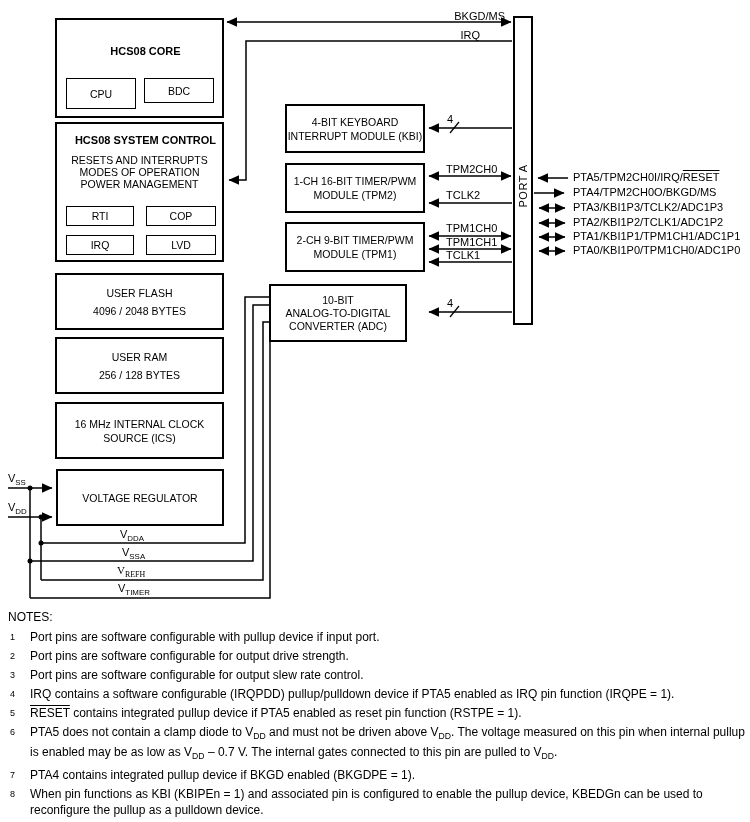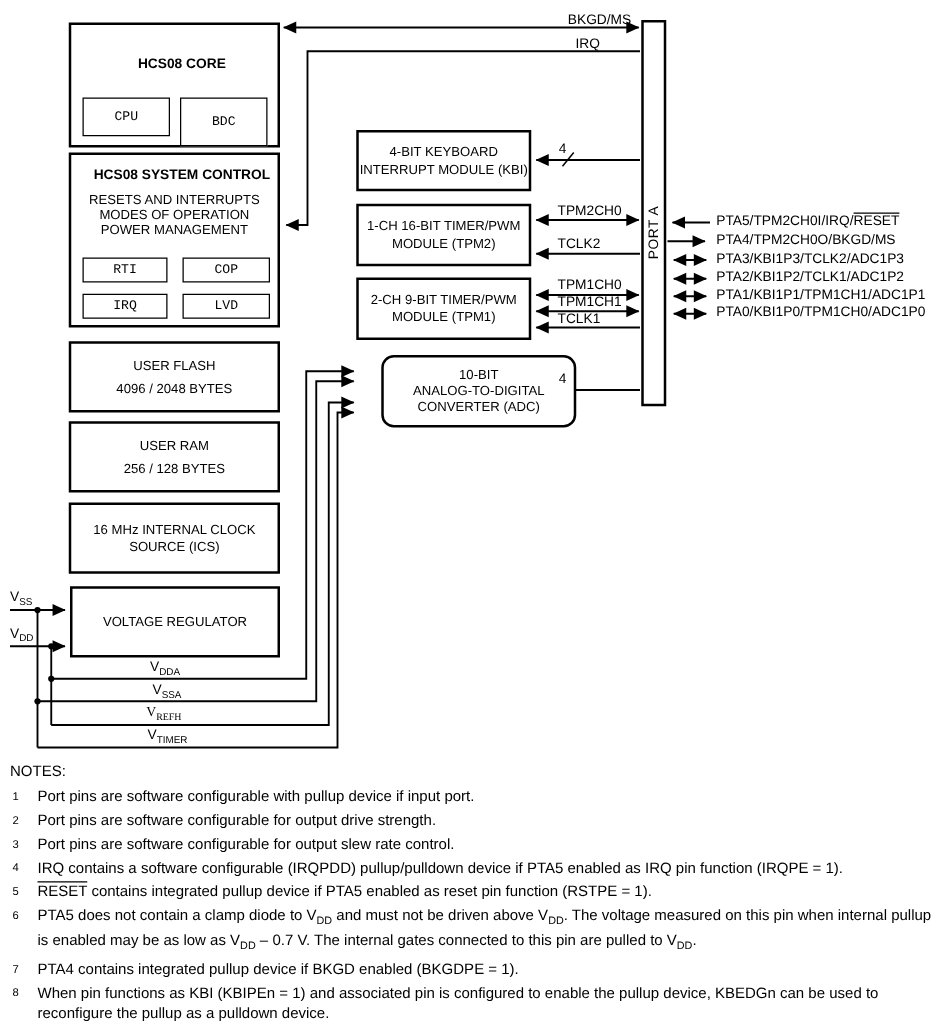--- a/index.html
+++ b/index.html
@@ -5,21 +5,21 @@
   html,body{margin:0;padding:0;background:#fff;}
   .page{position:relative;width:750px;height:822px;background:#fff;overflow:hidden;
         font-family:"Liberation Sans",sans-serif;color:#000;}
   .diagram{position:absolute;left:0;top:0;width:750px;height:612px;}
   .diagram svg{position:absolute;left:0;top:0;}
   .box{position:absolute;box-sizing:border-box;border:2px solid #000;background:#fff;
        display:flex;flex-direction:column;align-items:center;justify-content:center;
        text-align:center;font-size:10.5px;line-height:14px;}
   .frame{display:block;}
   .inner{position:absolute;box-sizing:border-box;border:1.5px solid #000;background:#fff;
-       display:flex;align-items:center;justify-content:center;font-size:10.5px;font-family:Liberation Mono, monospace;}
+       display:flex;align-items:center;justify-content:center;font-size:10.5px;}
   .hdr{font-weight:bold;font-size:11px;padding-left:12px;}
   .ctr{position:absolute;left:0;right:0;text-align:center;}
   .sig{position:absolute;font-size:11px;line-height:13px;white-space:nowrap;}
   .pin{position:absolute;left:573px;font-size:11px;line-height:13px;white-space:nowrap;}
   .rot{position:absolute;left:50%;top:55%;transform:translate(-50%,-50%) rotate(-90deg);
        font-size:11px;letter-spacing:0.5px;white-space:nowrap;}
   sub{font-size:0.72em;}
   .ov{text-decoration:overline;}
   .notes{position:absolute;left:0;top:610px;width:750px;font-size:12px;}
   .notes-heading{margin:0 0 6px 8px;font-size:12px;}
@@ -76,21 +76,21 @@
         <circle cx="30" cy="488" r="2.5"></circle>
         <circle cx="41" cy="517" r="2.5"></circle>
         <circle cx="41" cy="543" r="2.5"></circle>
         <circle cx="30" cy="561" r="2.5"></circle>
       </g>
     </svg>
 
     <div class="box frame" style="left:55px;top:18px;width:169px;height:100px;">
       <div class="ctr hdr" style="top:24px;">HCS08 CORE</div>
       <div class="inner" style="left:9px;top:58px;width:70px;height:31px;">CPU</div>
-      <div class="inner" style="left:87px;top:58px;width:70px;height:39px;">BDC</div>
+      <div class="inner" style="left:87px;top:58px;width:70px;height:25px;">BDC</div>
     </div>
 
     <div class="box frame" style="left:55px;top:122px;width:169px;height:140px;">
       <div class="ctr hdr" style="top:9px;">HCS08 SYSTEM CONTROL</div>
       <div class="ctr" style="top:30px;font-size:10.5px;line-height:12px;">
         <div>RESETS AND INTERRUPTS</div>
         <div>MODES OF OPERATION</div>
         <div>POWER MANAGEMENT</div>
       </div>
       <div class="inner" style="left:9px;top:82px;width:68px;height:20px;">RTI</div>
@@ -120,21 +120,21 @@
       <div>INTERRUPT MODULE (KBI)</div>
     </div>
     <div class="box" style="left:285px;top:163px;width:140px;height:50px;">
       <div>1-CH 16-BIT TIMER/PWM</div>
       <div>MODULE (TPM2)</div>
     </div>
     <div class="box" style="left:285px;top:222px;width:140px;height:50px;">
       <div>2-CH 9-BIT TIMER/PWM</div>
       <div>MODULE (TPM1)</div>
     </div>
-    <div class="box adc-lines" style="left:305px;top:284px;width:156px;height:58px;border-radius:10px;">
+    <div class="box adc-lines" style="left:269px;top:284px;width:138px;height:58px;">
       <div>10-BIT</div>
       <div>ANALOG-TO-DIGITAL</div>
       <div>CONVERTER (ADC)</div>
     </div>
 
     <div class="box frame" style="left:513px;top:16px;width:20px;height:309px;">
       <div class="rot">PORT A</div>
     </div>
 
     <div class="sig" style="left:400px;top:10px;width:105px;text-align:right;">BKGD/MS</div>

